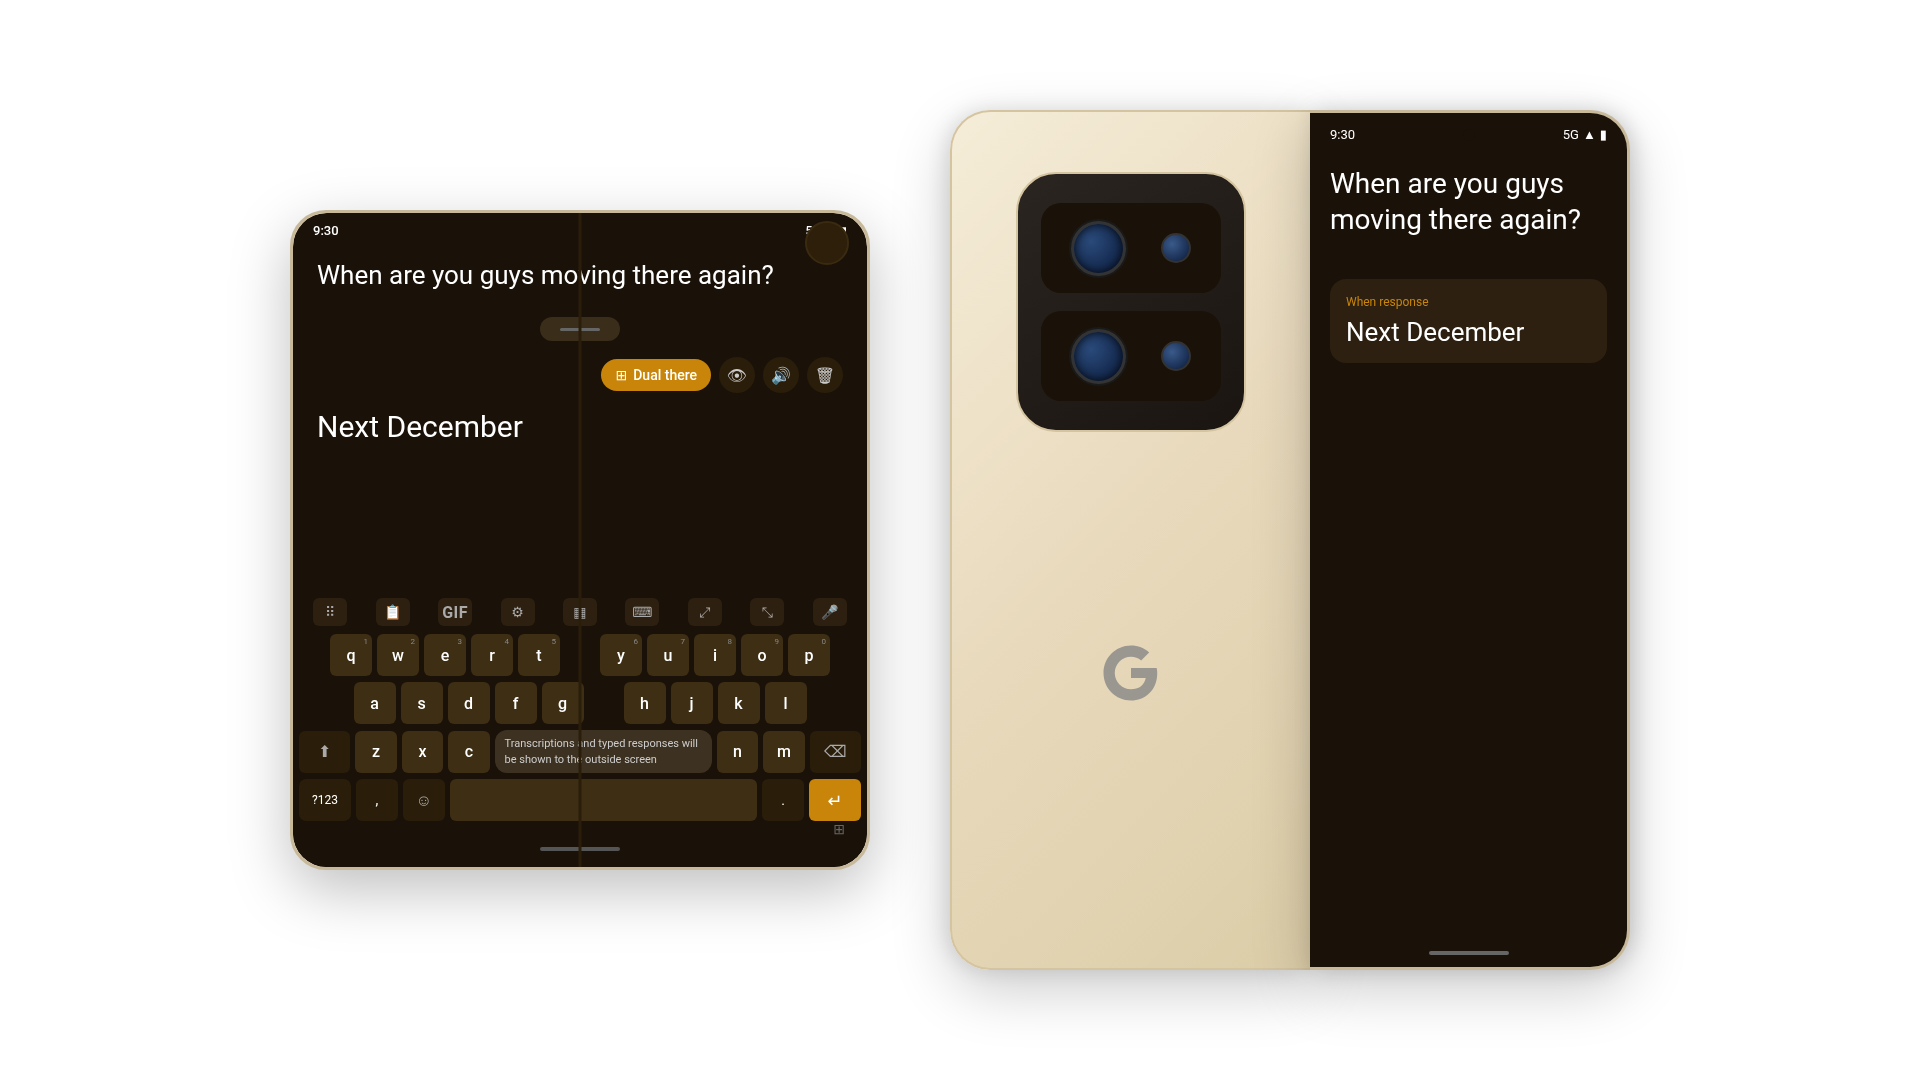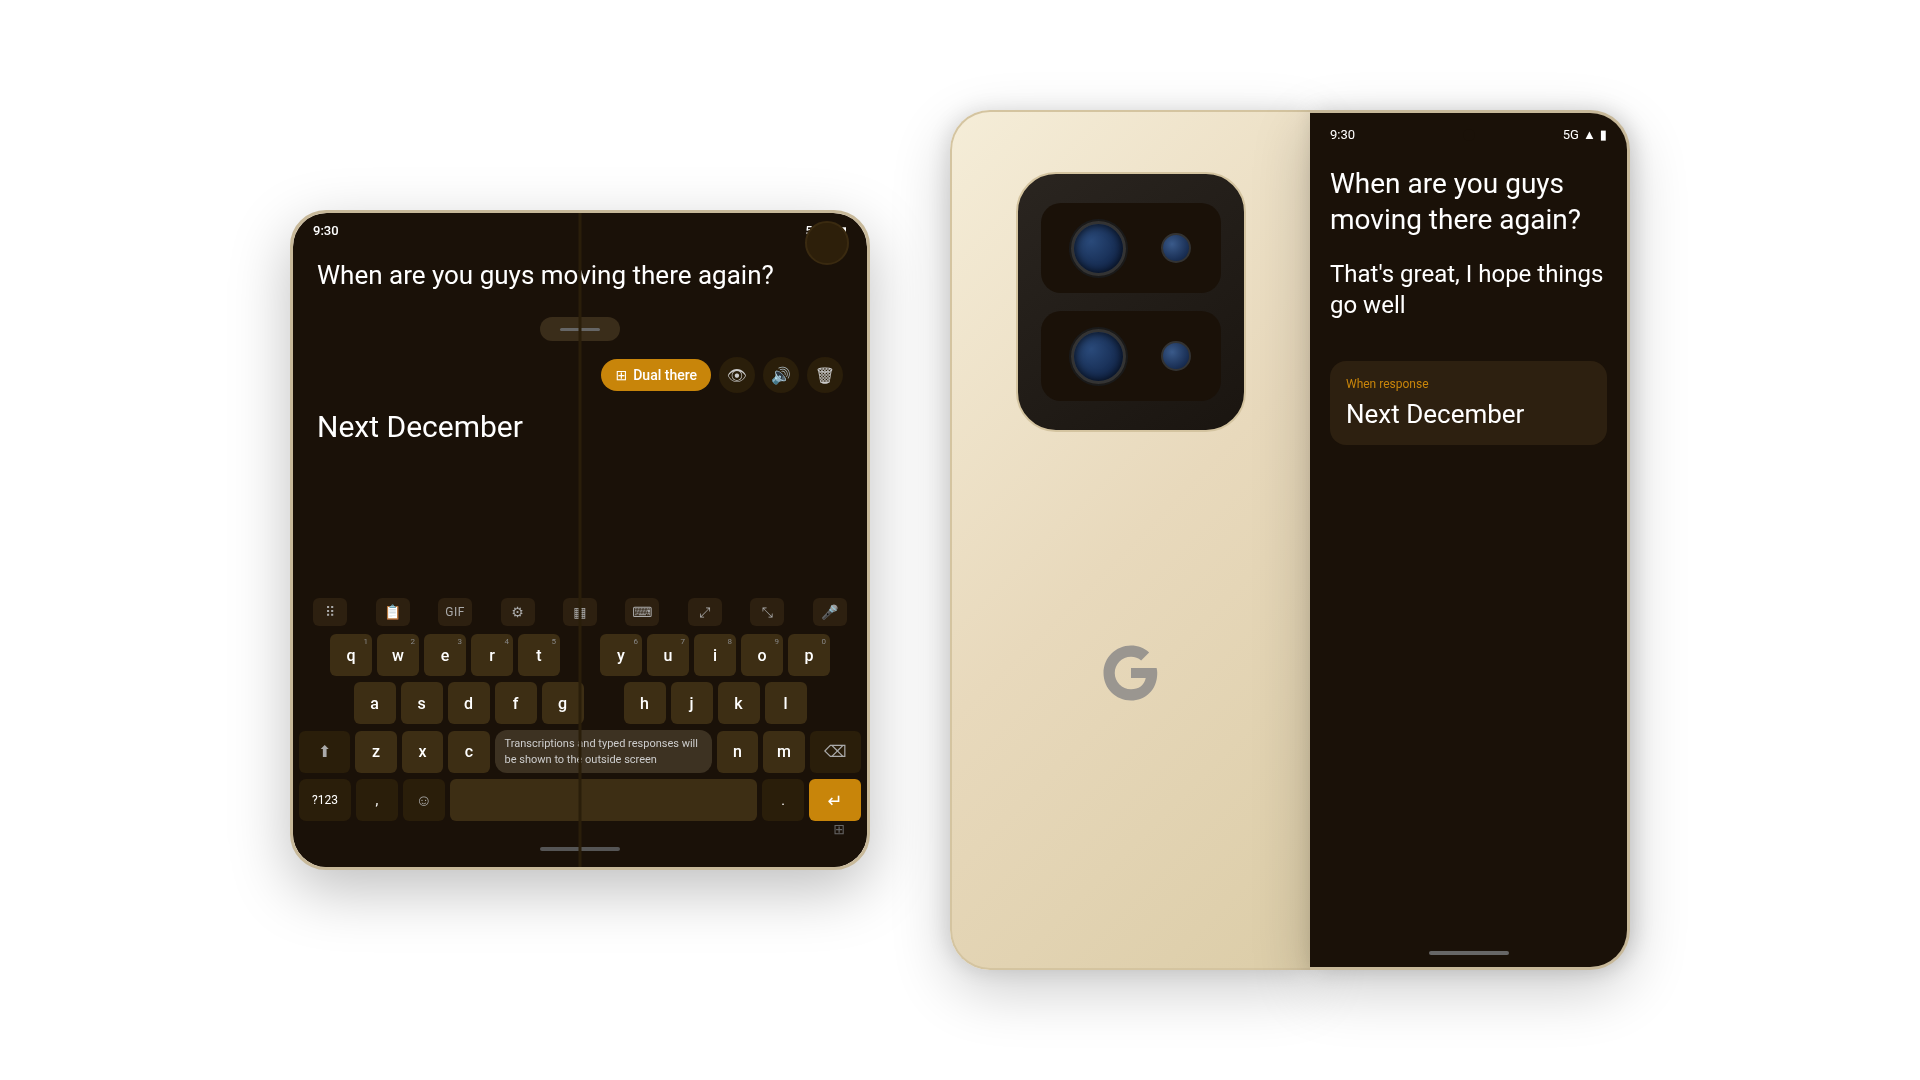--- a/index.html
+++ b/index.html
@@ -171,22 +171,22 @@
       background: #2d2010;
       border-radius: 6px;
       display: flex;
       align-items: center;
       justify-content: center;
       color: #aaa;
       font-size: 14px;
       cursor: pointer;
     }
     .kb-tool-btn.gif {
-      font-size: 12px;
-      font-weight: 400;
+      font-size: 16px;
+      font-weight: 700;
       color: #aaa;
       letter-spacing: 0.5px;
     }
     .keyboard-rows {
       display: flex;
       flex-direction: column;
       gap: 6px;
     }
     .kb-row {
       display: flex;
@@ -738,21 +738,20 @@
         <div class="outer-camera-dot"></div>
         <div style="display:flex;align-items:center;gap:4px;">
           <span>5G</span>
           <span>▲</span>
           <span>▮</span>
         </div>
       </div>
 
       <div class="outer-content">
         <div class="outer-question">When are you guys moving there again?</div>
-        <div class="outer-response">That's great, I hope things go well</div>
 
         <div class="outer-typed-box">
           <div class="outer-typed-label">When response</div>
           <div class="outer-typed-text">Next December</div>
         </div>
       </div>
 
       <div class="outer-bottom-bar"></div>
     </div>
 

